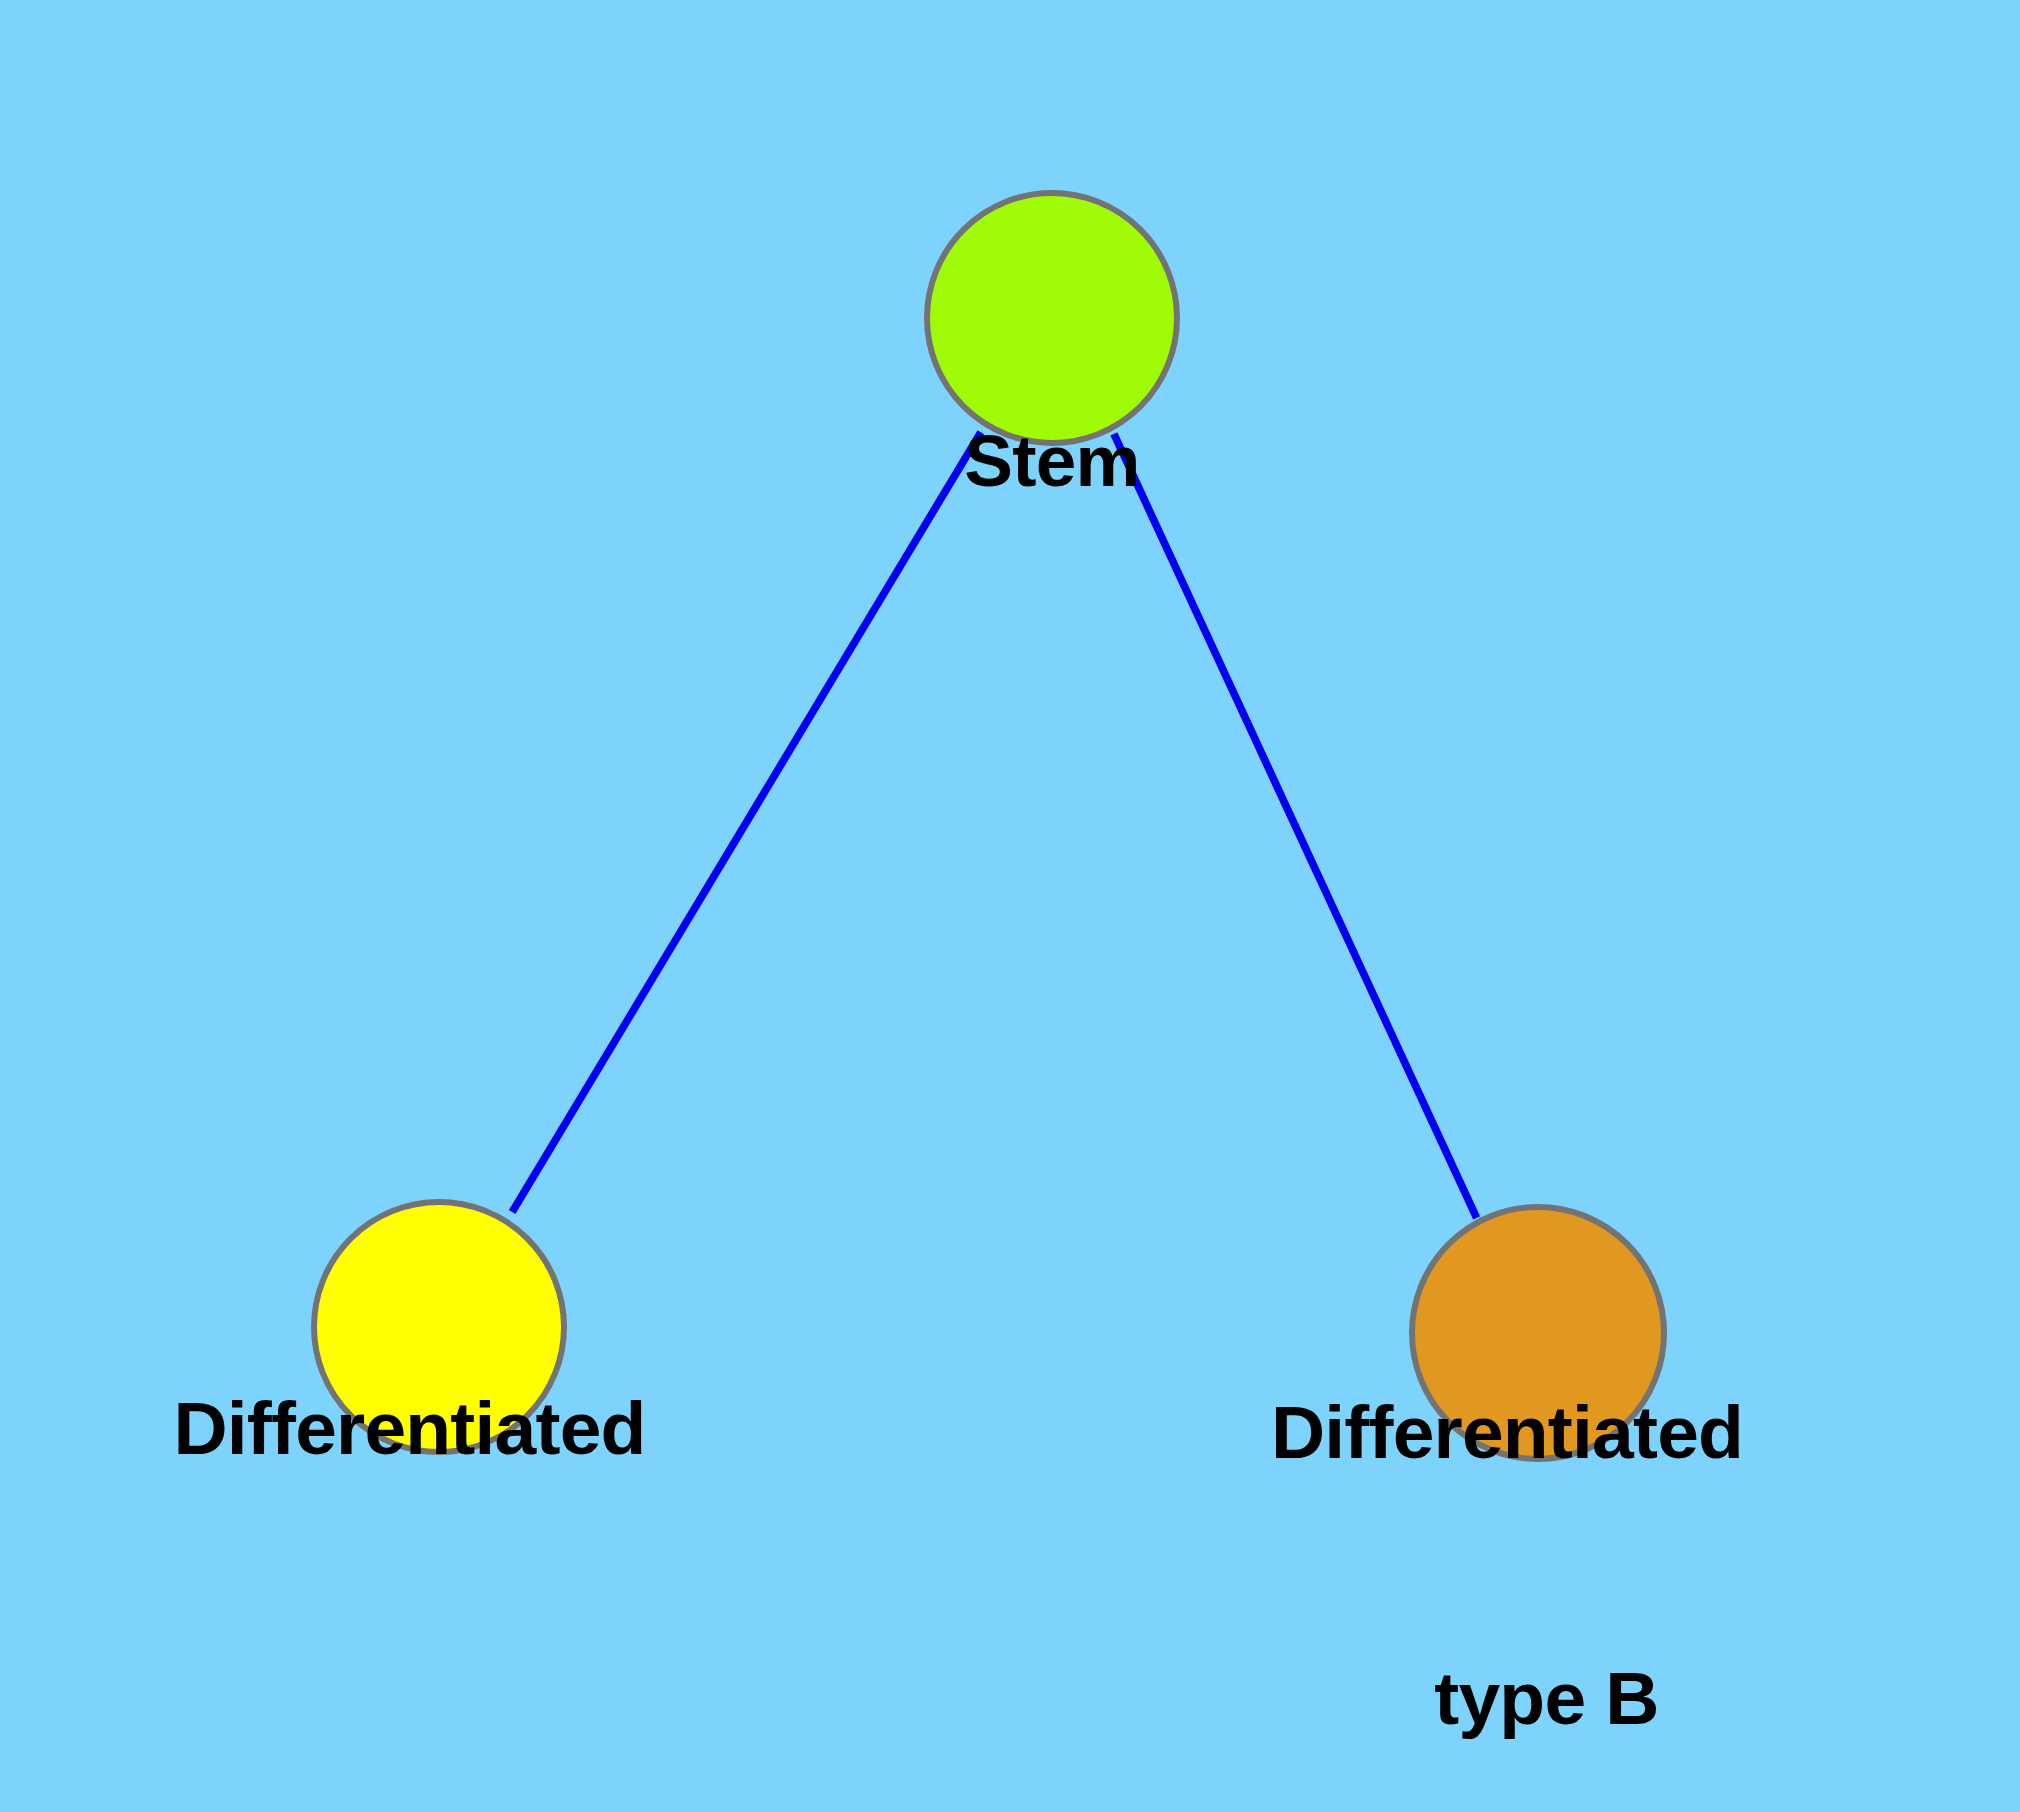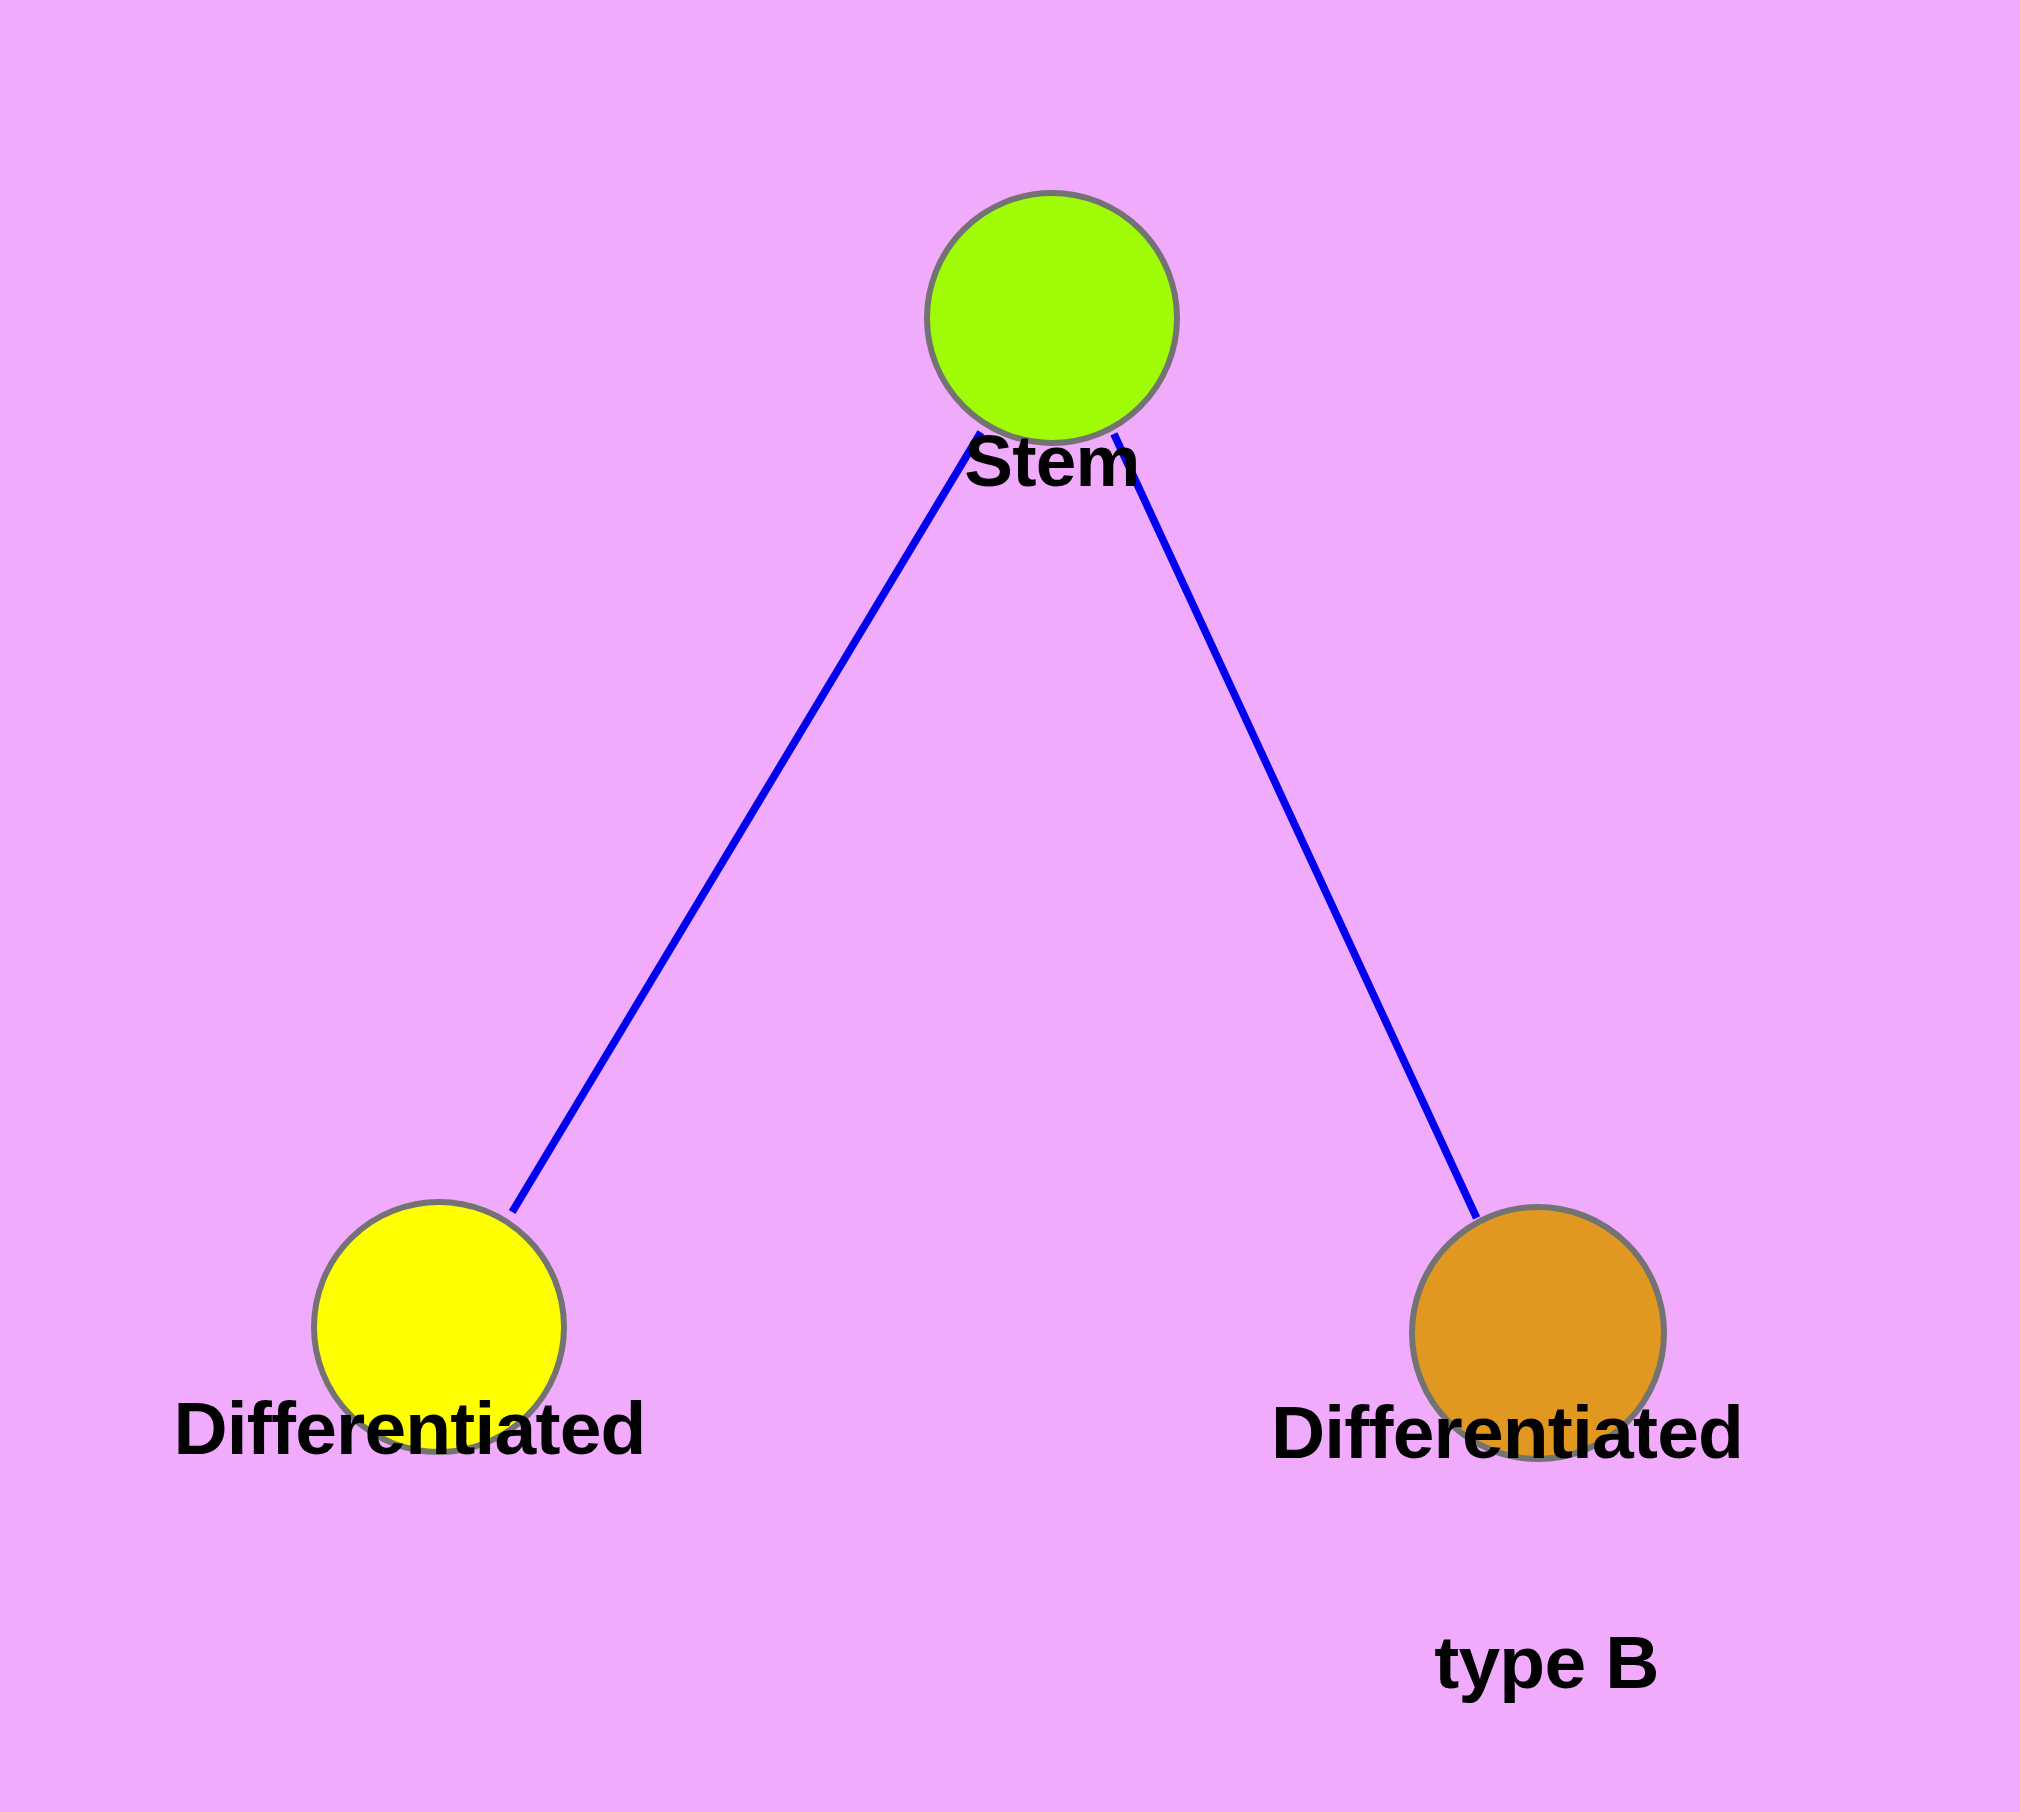--- a/index.html
+++ b/index.html
@@ -78,26 +78,26 @@
   }
   #label-diff-b {
     left: 1229px;
     top: 1241px;
     width: 593px;
     font-size: 75px;
   }
   #label-diff-a .label-line-1 { margin-left: -36px; }
   #label-diff-a .label-line-2 { margin-left: 36px; }
   #label-diff-b .label-line-1 { margin-left: -37px; }
-  #label-diff-b .label-line-2 { margin-left: 42px; }
+  #label-diff-b .label-line-2 { margin-left: 42px; margin-top: 36px; }
 </style>
 </head>
 <body>
 
-<div id="canvas" style="background: #f0abfc;">
+<div id="canvas" style="background: #7dd3fc;">
 
   <svg id="graph-svg" viewBox="0 0 2384 2138" xmlns="http://www.w3.org/2000/svg">
     <line x1="1157" y1="510" x2="604" y2="1430" stroke="#0000ee" stroke-width="9" stroke-linecap="butt"></line>
     <line x1="1314" y1="512" x2="1742" y2="1437" stroke="#0000ee" stroke-width="9" stroke-linecap="butt"></line>
   </svg>
 
   <div id="node-stem" class="node" style="background: rgb(159, 252, 6); border-color: rgb(115, 115, 115); width: 256px; height: 256px; left: 924px; top: 190px;"></div>
   <div id="node-diff-a" class="node" style="background: rgb(255, 255, 0); border-color: rgb(115, 115, 115); width: 256px; height: 256px; left: 311px; top: 1199px;"></div>
   <div id="node-diff-b" class="node" style="background: rgb(224, 152, 33); border-color: rgb(115, 115, 115); width: 258px; height: 258px; left: 1409px; top: 1204px;"></div>
 

